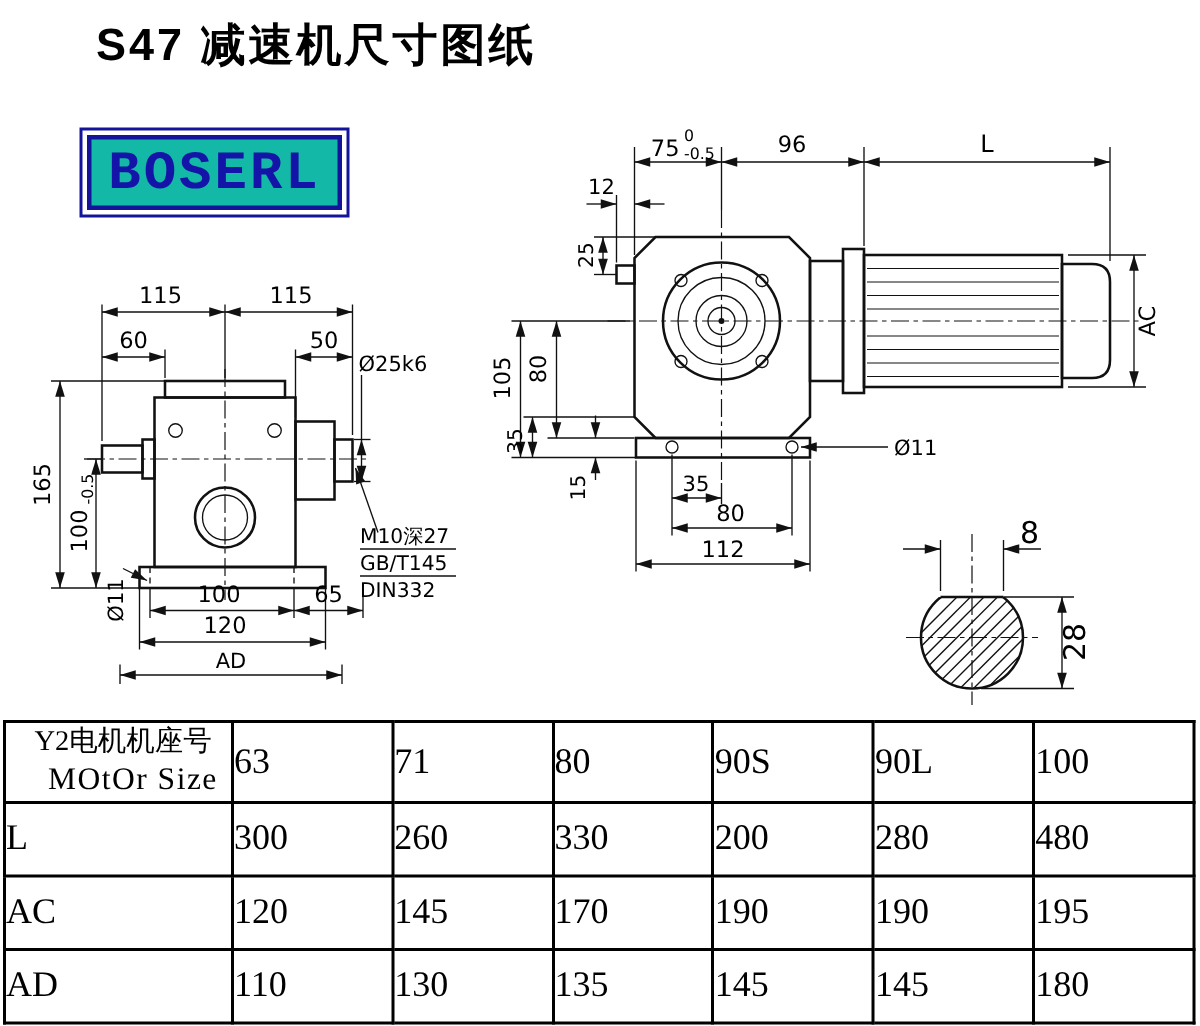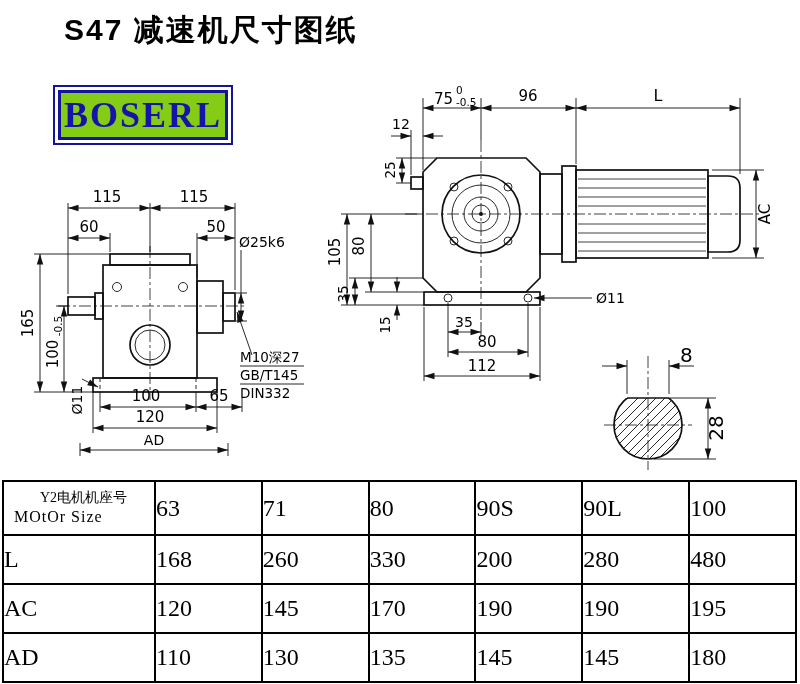--- a/index.html
+++ b/index.html
@@ -3,40 +3,40 @@
 <meta charset="utf-8">
 <style>
   html,body{margin:0;padding:0;background:#fff;}
   .canvas{position:relative;width:800px;height:684px;background:#fff;overflow:hidden;
           font-family:"Liberation Sans",sans-serif;color:#000;}
   .title{position:absolute;left:64px;top:10px;font-size:30px;font-weight:bold;
          letter-spacing:2px;font-family:"Liberation Sans",sans-serif;}
   .logo{position:absolute;left:58px;top:90px;width:164px;height:44px;
         border:3px solid #14149b;outline:2px solid #14149b;outline-offset:3px;
         display:flex;align-items:center;justify-content:center;
-        font-family:Liberation Serif, serif;font-weight:bold;font-size:36px;
-        color:#1414a8;letter-spacing:2px;background:#84cc16;}
+        font-family:Liberation Mono, monospace;font-weight:bold;font-size:36px;
+        color:#1414a8;letter-spacing:2px;background:#14b8a6;}
   svg.drawing{position:absolute;left:0;top:0;}
   svg text{fill:#000;font-family:"DejaVu Sans",sans-serif;}
   .t20{font-size:20px}.t16{font-size:16px}.t15{font-size:15px}
   .t14{font-size:14px}.t13{font-size:13.5px}.t10{font-size:10.5px}
   .ol{fill:none;stroke:#111;stroke-width:1.7;}
   .thin{fill:none;stroke:#111;stroke-width:0.9;}
   .fin{fill:none;stroke:#111;stroke-width:0.8;}
   .cl{fill:none;stroke:#111;stroke-width:0.8;stroke-dasharray:12 3 3 3;}
   .hid{fill:none;stroke:#111;stroke-width:0.9;stroke-dasharray:4 3;}
   .dim-table{position:absolute;left:2px;top:480px;width:795px;border-collapse:collapse;
              table-layout:fixed;font-family:"Liberation Serif",serif;background:#fff;}
   .dim-table td{border:2px solid #000;text-align:left;vertical-align:middle;
                 font-size:24px;padding:0;}
   .dim-table tr{height:49px;}
   .dim-table tr.hdr-row{height:54px;}
   td.hdr{text-align:left;line-height:1.2;}
-  td.hdr .cn{font-size:14px;padding-left:4px;margin-left:32px;}
-  td.hdr .en{font-size:16px;padding-left:10px;letter-spacing:1px;}
+  td.hdr .cn{font-size:19px;padding-left:19px;}
+  td.hdr .en{font-size:21px;padding-left:28px;letter-spacing:1px;}
   col.c0{width:152px;}
 </style>
 </head>
 <body>
 
 <div class="canvas">
 
   <div class="title">S47 减速机尺寸图纸</div>
   <div class="logo">BOSERL</div>
 
@@ -267,21 +267,21 @@
         </td>
         <td>63</td>
         <td>71</td>
         <td>80</td>
         <td>90S</td>
         <td>90L</td>
         <td>100</td>
       </tr>
       <tr>
         <td>L</td>
-        <td>168</td>
+        <td>300</td>
         <td>260</td>
         <td>330</td>
         <td>200</td>
         <td>280</td>
         <td>480</td>
       </tr>
       <tr>
         <td>AC</td>
         <td>120</td>
         <td>145</td>

